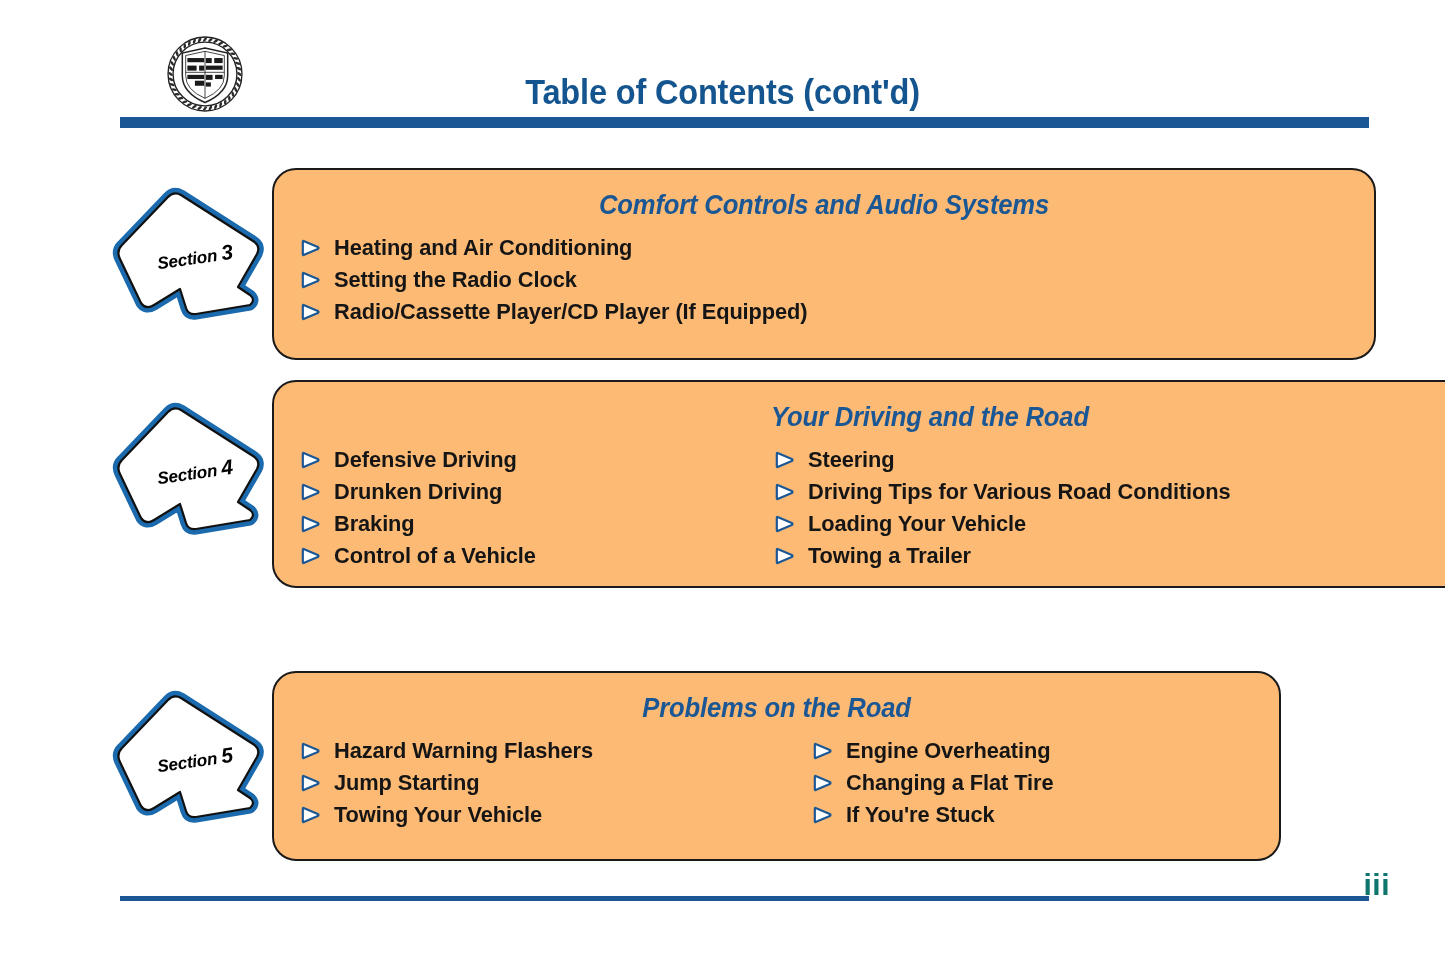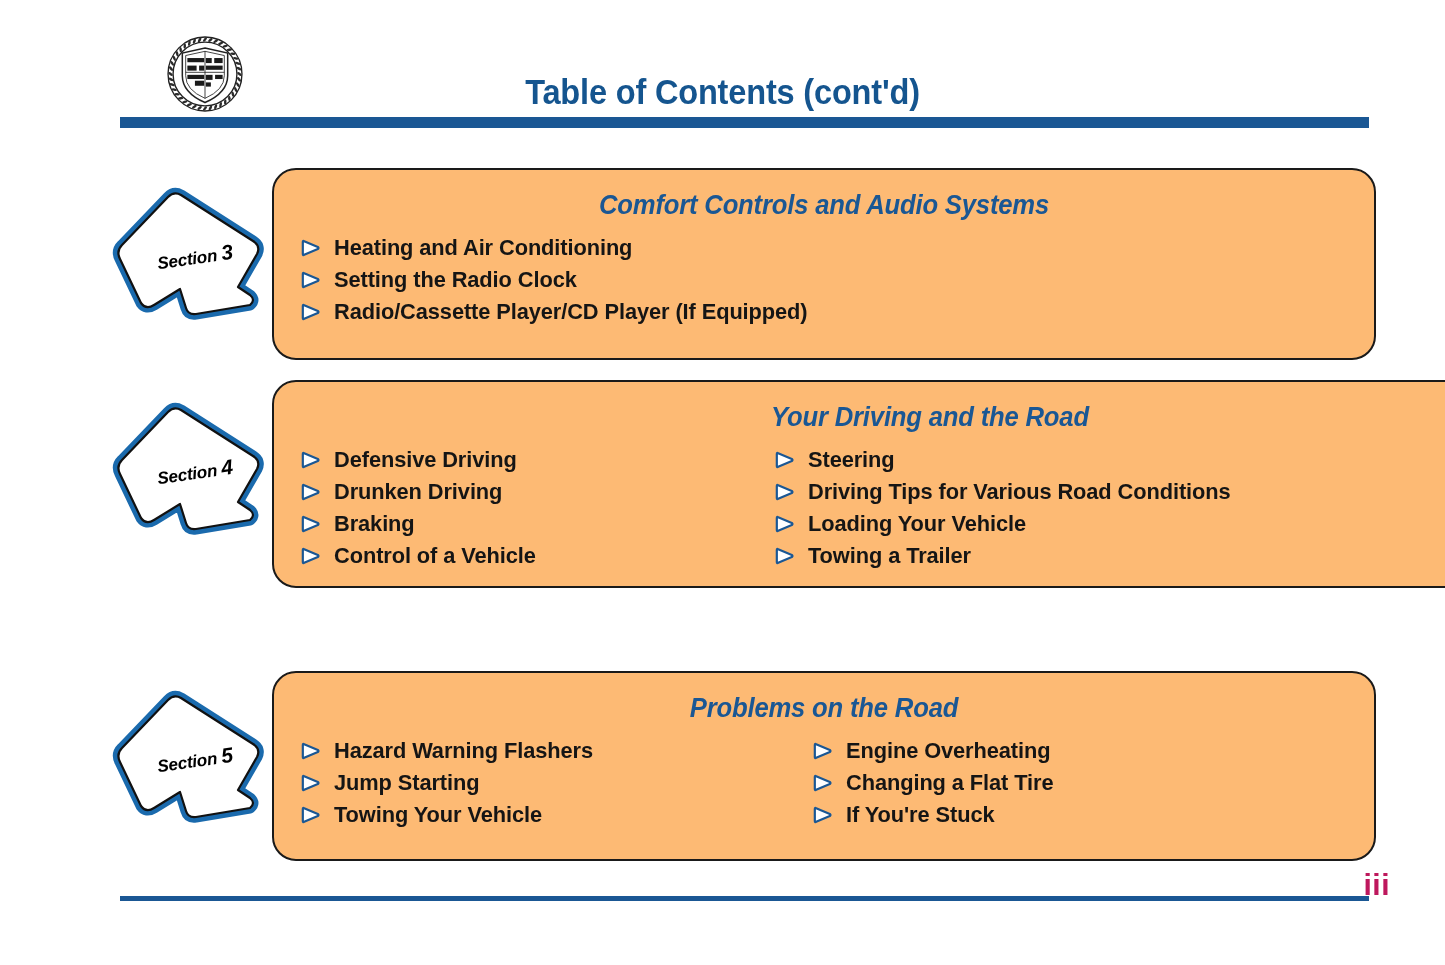--- a/index.html
+++ b/index.html
@@ -57,21 +57,21 @@
     left: 120px;
     top: 896px;
     width: 1249px;
     height: 5px;
     background: #1a5794;
   }
   #page-number {
     position: absolute;
     right: 55px;
     top: 868px;
-    color: #be185d;
+    color: #0f766e;
     font-family: "Liberation Sans Narrow", "Liberation Sans", sans-serif;
     font-size: 30px;
     font-weight: bold;
     letter-spacing: 0.5px;
   }
 
   
   .section-block {
     position: absolute;
   }
@@ -354,21 +354,21 @@
     <div class="section-block" style="left: 0px; top: 0px;">
       <div class="tab-marker" style="left: 110px; top: 686px; position: absolute;">
 <svg viewBox="0 0 160 140" width="160" height="140">
   <path d="M12,62 L58,14 Q64,8 71,12 L143,58 Q151,63 147,71 L128,104
            L140,112 Q146,117 140,122 L86,131 Q78,132 76,125 L70,106
            L44,122 Q36,127 31,120 L10,76 Q6,68 12,62 Z" fill="none" stroke="#1a6aad" stroke-width="11" stroke-linejoin="round" stroke-linecap="round"></path>
   <path d="M12,62 L58,14 Q64,8 71,12 L143,58 Q151,63 147,71 L128,104
            L140,112 Q146,117 140,122 L86,131 Q78,132 76,125 L70,106
            L44,122 Q36,127 31,120 L10,76 Q6,68 12,62 Z" fill="#ffffff" stroke="#111" stroke-width="2.2" stroke-linejoin="round" stroke-linecap="round"></path>
 </svg><div class="tab-label" style="top: 62px;"><span>Section</span> <span class="num">5</span></div></div>
-      <div class="content-box" style="left: 272px; top: 671px; width: 1104px; height: 190px; padding-left: 36px;">
+      <div class="content-box" style="left: 272px; top: 671px; width: 1009px; height: 190px; padding-left: 36px;">
         <div class="box-title" style="position: absolute; left: 0px; top: 20px; width: 100%;">Problems on the Road</div>
         <div class="columns" style="position: absolute; left: 26px; top: 62px; gap: 38px;">
           <div class="col" style="width: 474px;">
             <div class="entry">
               <span class="bullet">
 <svg viewBox="0 0 24 22" width="22" height="20">
   <path d="M4.5 3.5 Q3 2.6 3 4.4 L3 17.6 Q3 19.4 4.5 18.5 L19.5 12.2 Q21 11 19.5 9.8 Z" fill="#ffffff" stroke="#1a5794" stroke-width="2.4" stroke-linejoin="round"></path>
 </svg></span>
               <span class="entry-label">Hazard Warning Flashers</span>
             </div>

